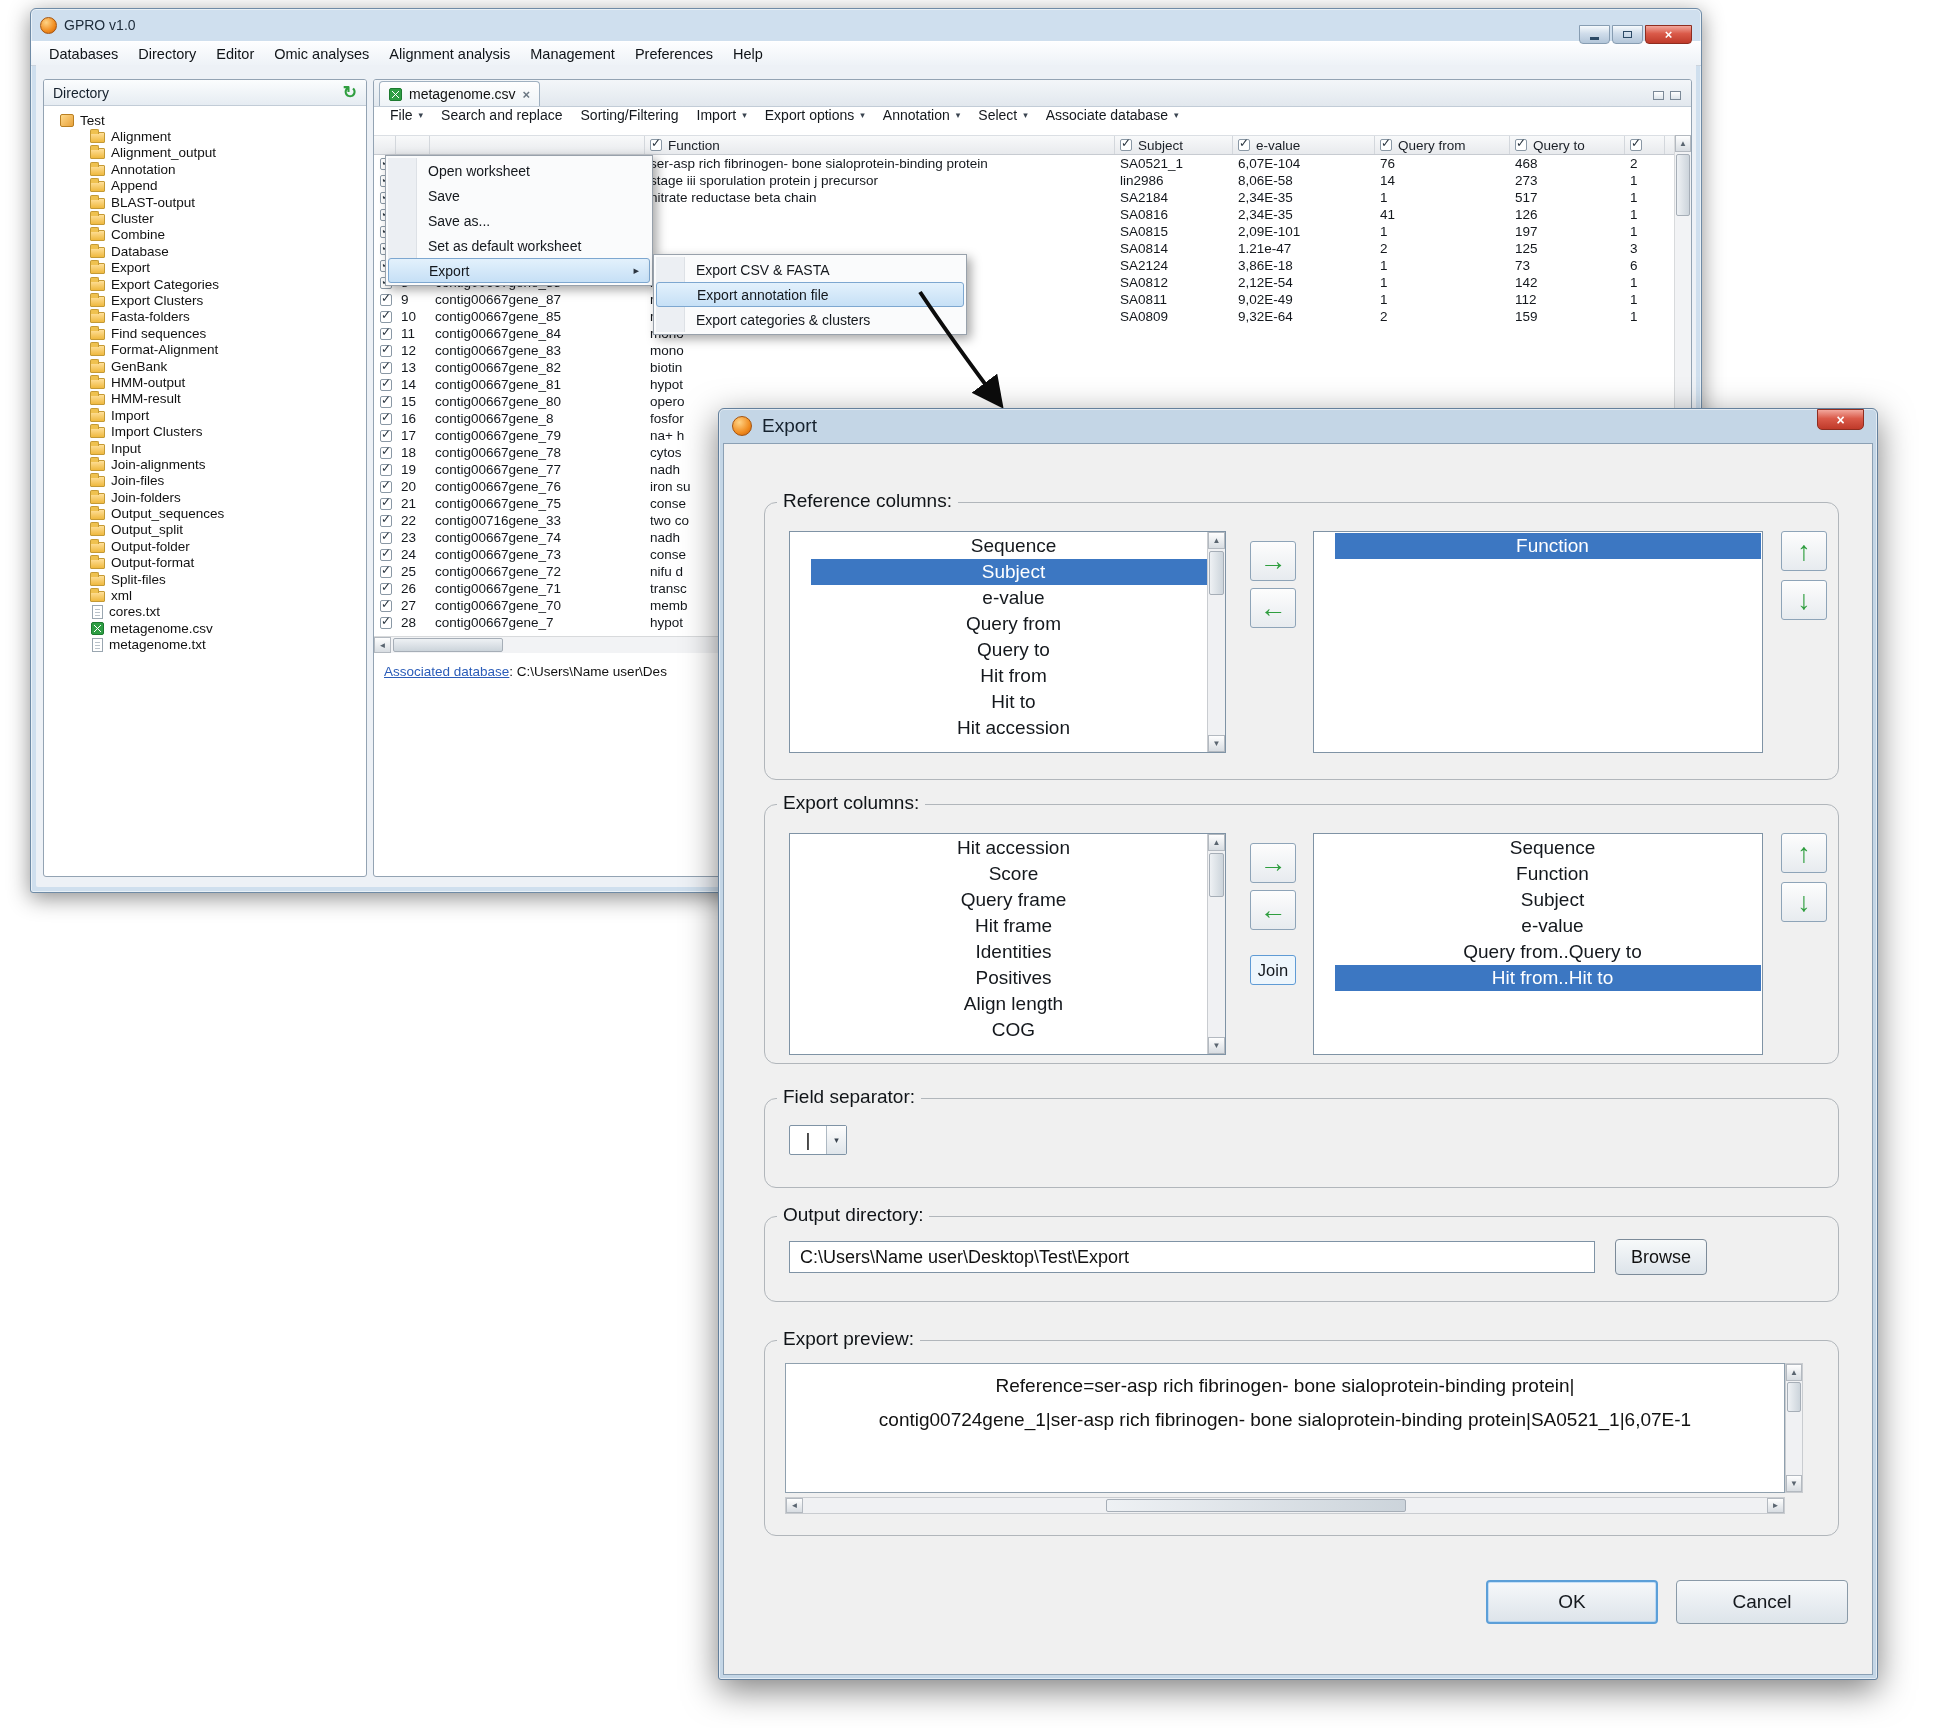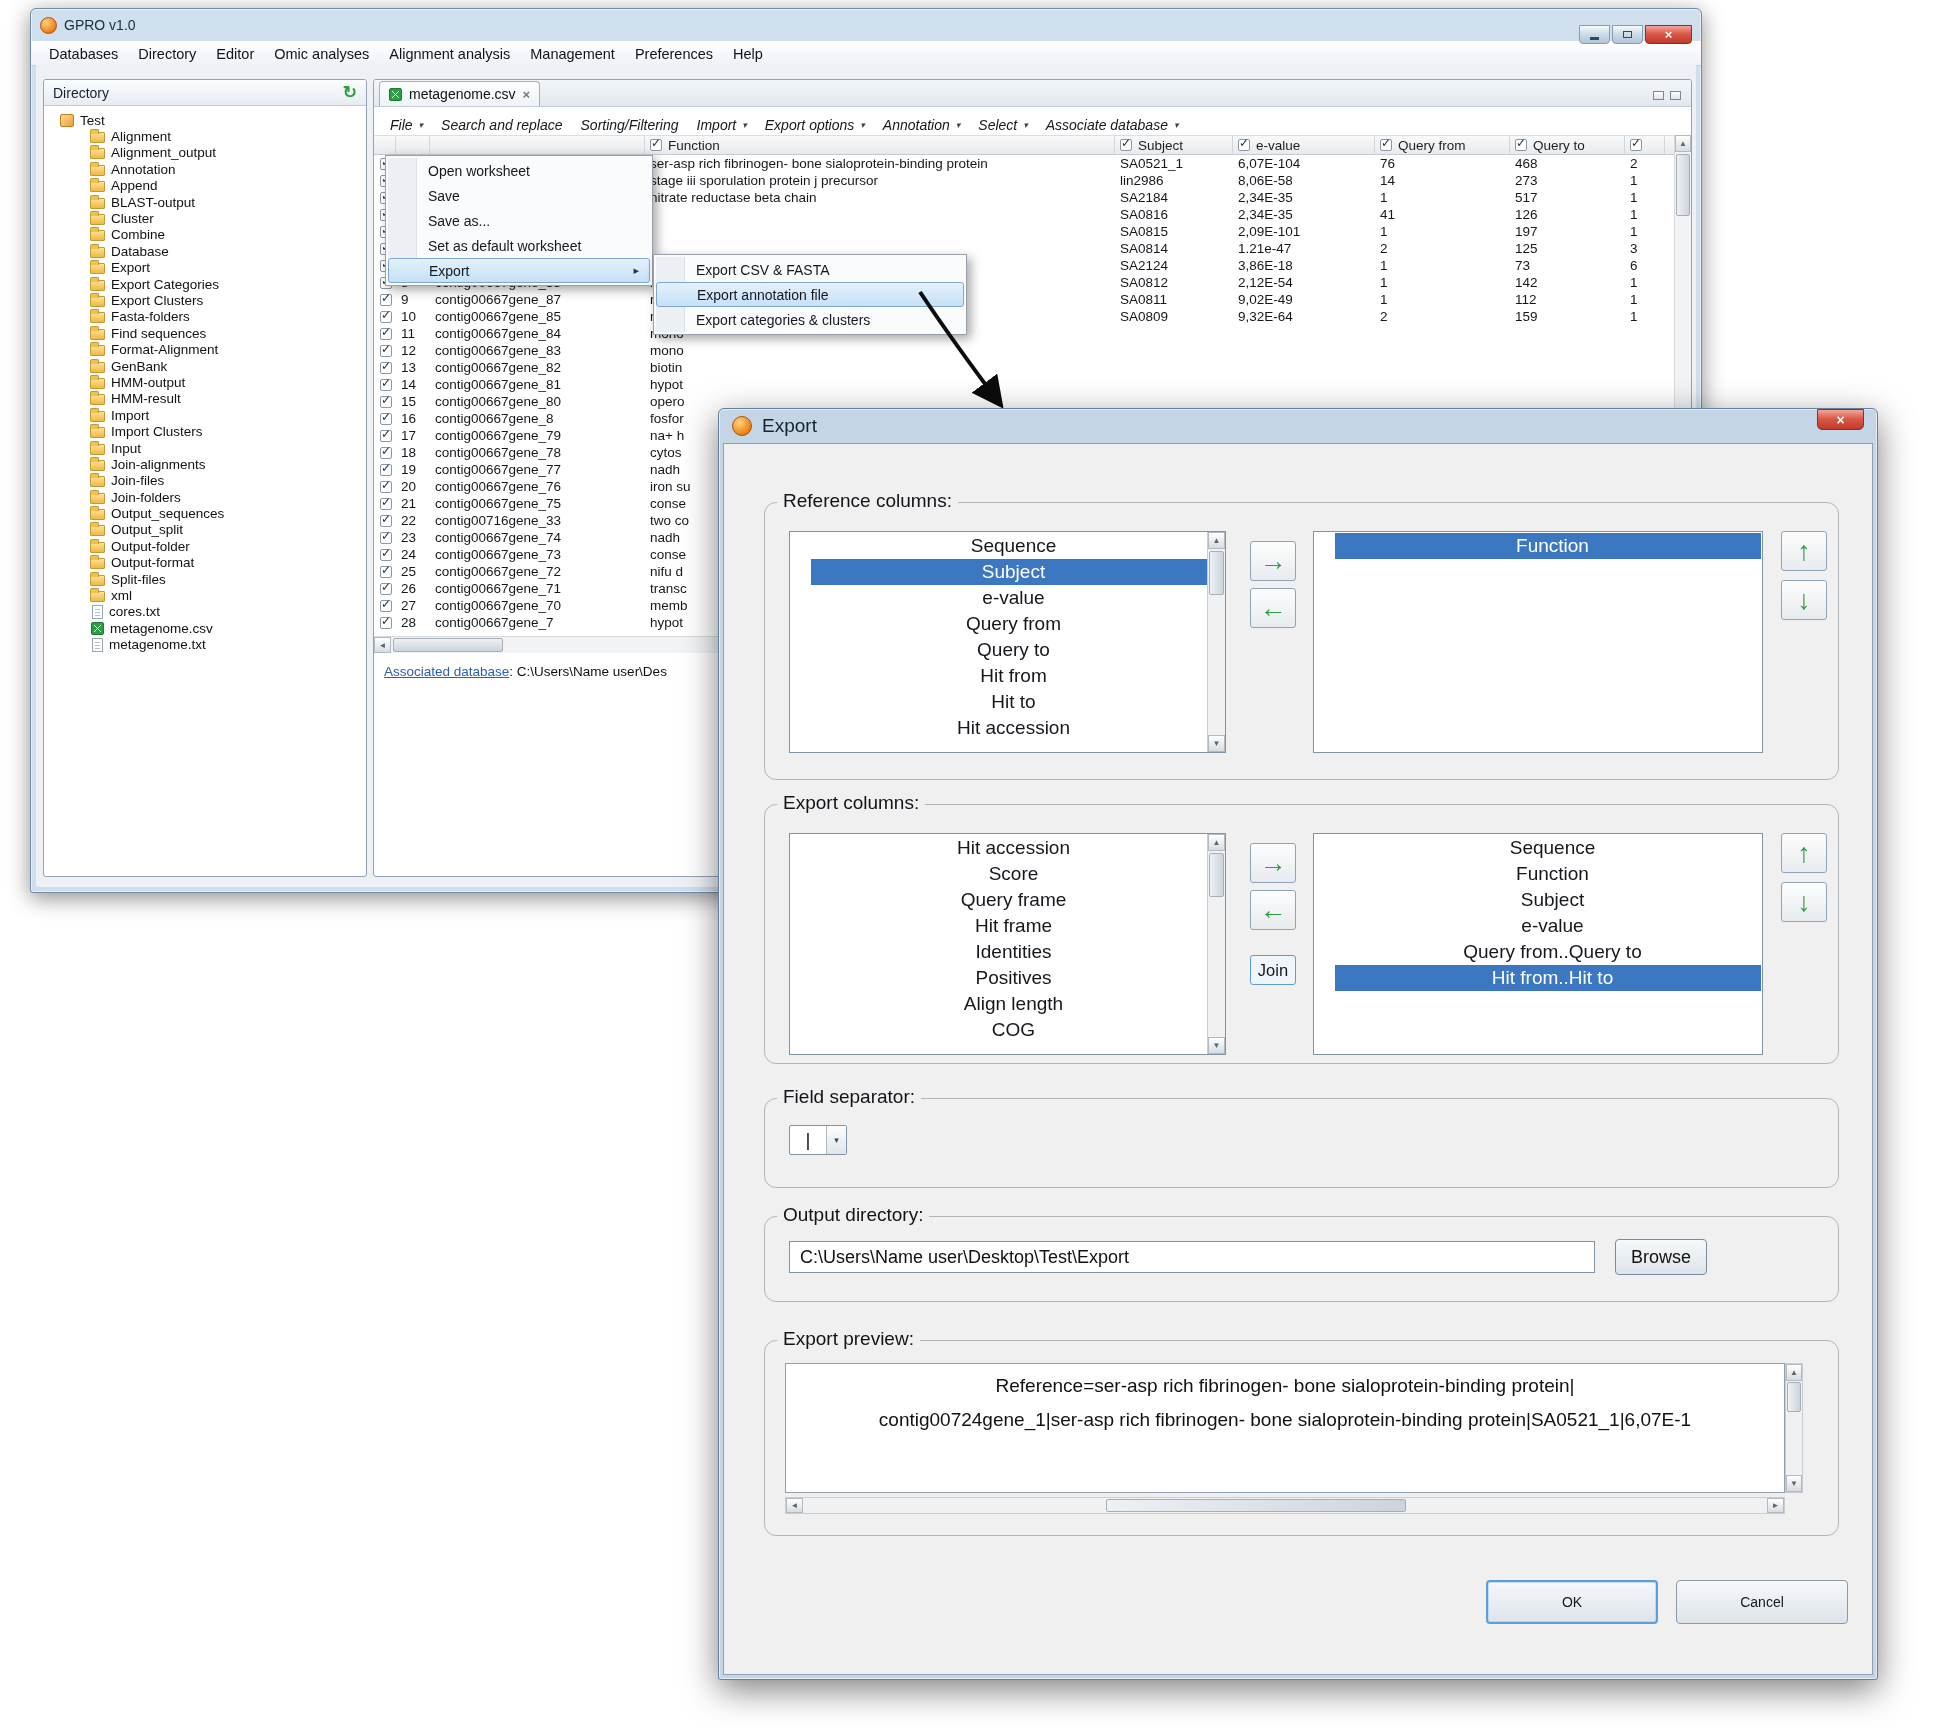--- a/index.html
+++ b/index.html
@@ -57,21 +57,21 @@
     background:linear-gradient(#f3f6f9,#e2e8ee);border-bottom:1px solid #c2ccd7;}
   .tab{height:25px;display:flex;align-items:center;gap:7px;padding:0 9px;font-size:14px;
     background:linear-gradient(#fefefe,#eef3f7);border:1px solid #9fb0c0;border-bottom:none;border-radius:4px 4px 0 0;}
   .csv-glyph{position:relative;width:13px;height:13px;background:#2e9e44;border:1px solid #1d7a30;border-radius:2px;}
   .csv-glyph::before{content:"";position:absolute;inset:2px;
     background:linear-gradient(45deg,transparent 43%,#fff 47% 53%,transparent 57%),
                linear-gradient(-45deg,transparent 43%,#fff 47% 53%,transparent 57%);}
   .tab-close{color:#6a7682;font-size:13px;font-weight:bold;}
   .view-btns{margin-left:auto;display:flex;gap:6px;padding:0 10px 6px 0;}
   .vb{width:11px;height:9px;border:1px solid #7b8997;background:linear-gradient(#fff,#dde4ea);}
-  .toolbar{position:absolute;left:0;right:0;top:27px;height:26px;display:flex;align-items:flex-end;padding:0 9px;font-style:italic;}
+  .toolbar{position:absolute;left:0;right:0;top:27px;height:26px;display:flex;align-items:flex-start;padding:0 9px;}
   .tb-item{display:flex;align-items:center;gap:6px;padding:0 11px 0 7px;font-size:14px;color:#14181d;}
   .caret{display:none;font-size:9px;color:#3a4450;}
   .caret.show{display:inline-block;}
 
   .thead{position:absolute;left:0;right:17px;top:55px;height:20px;display:flex;font-size:13.5px;color:#1a1f26;
     background:linear-gradient(#f8f9fa,#e8eaed);border-top:1px solid #dbdfe4;border-bottom:1px solid #c7cbd1;}
   .th{display:flex;align-items:center;gap:6px;padding-left:5px;border-right:1px solid #d3d7dc;overflow:hidden;flex-shrink:0;}
   .tbody{position:absolute;left:0;right:17px;top:75px;}
   .trow{height:17px;display:flex;align-items:center;font-size:13.5px;color:#14181d;}
   .cell{padding-left:5px;overflow:hidden;white-space:nowrap;flex-shrink:0;}
@@ -178,21 +178,21 @@
   .prev-vsb .sb-btn{position:absolute;left:0;right:0;height:17px;}
   .prev-vsb .up{top:0;}
   .prev-vsb .down{bottom:0;}
   .prev-vsb .sb-thumb{position:absolute;left:1px;right:1px;top:18px;height:30px;}
   .prev-hsb{position:absolute;left:20px;top:156px;width:1000px;height: 17px;background:#f0f1f3;border:1px solid #c9ccd0;}
   .prev-hsb .sb-btn{position:absolute;top:0;bottom:0;width:17px;}
   .prev-hsb .left{left:0;}
   .prev-hsb .right{right:0;}
   .prev-hsb .sb-thumb{position:absolute;top:1px;bottom:1px;left:320px;width:300px;}
 
-  .dlg-btn{position:absolute;height:44px;width:172px;border-radius:4px;font-size:14px;color:#14181d;
+  .dlg-btn{position:absolute;height:44px;width:172px;border-radius:4px;font-size:19px;color:#14181d;
     background:linear-gradient(#f6f8fa,#dde4ea);border:1px solid #8a9aa8;display:flex;align-items:center;justify-content:center;}
   .btn-ok{left:762px;top:1136px;border:2px solid #5c9fd8;box-shadow:0 0 0 1px rgba(150,200,245,.5) inset;}
   .btn-cancel{left:952px;top:1136px;}
 </style>
 </head>
 <body>
 
 <div class="stage">
 
   <div class="main-window">

